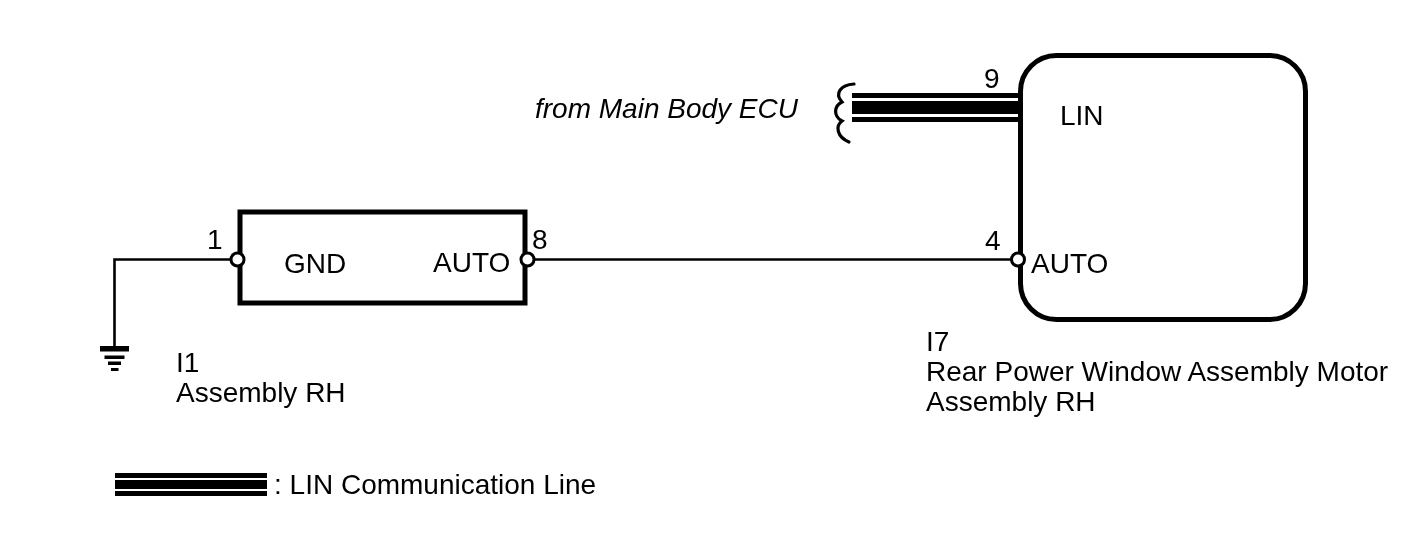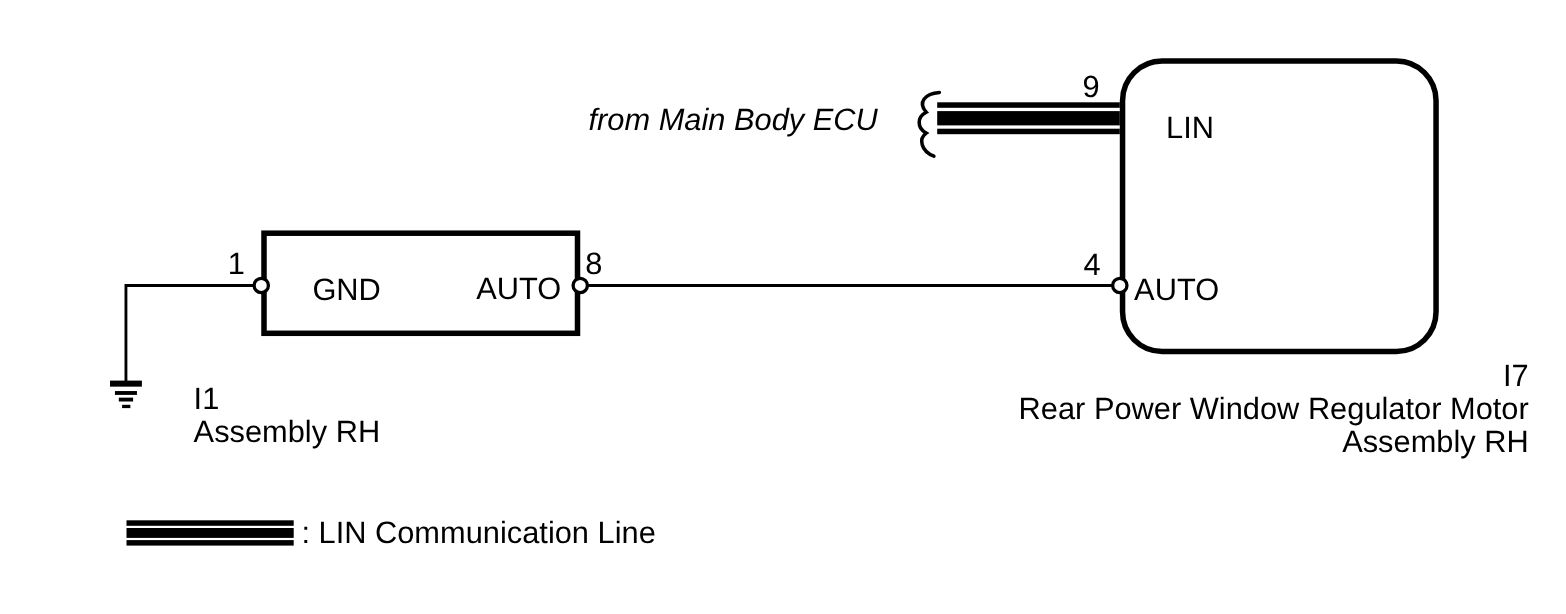--- a/index.html
+++ b/index.html
@@ -80,21 +80,21 @@
   <div class="lbl" style="left:532px;top:224px;">8</div>
 
   <div class="lbl" style="left:985px;top:225px;">4</div>
   <div class="lbl" style="left:1031px;top:248px;">AUTO</div>
 
   <div class="comp-caption" style="left:176px;top:308px;margin-top:40px;">
     <div>I1</div>
     <div>Assembly RH</div>
   </div>
 
-  <div class="comp-caption" style="left:926px;top:327px;text-align:right;">
+  <div class="comp-caption" style="left:926px;top:327px;">
     <div>I7</div>
-    <div>Rear Power Window Regulator Motor</div>
+    <div>Rear Power Window Assembly Motor</div>
     <div>Assembly RH</div>
   </div>
 
   <div class="lbl" style="left:274px;top:469px;">: LIN Communication Line</div>
 
 </div>
 
 </body></html>

